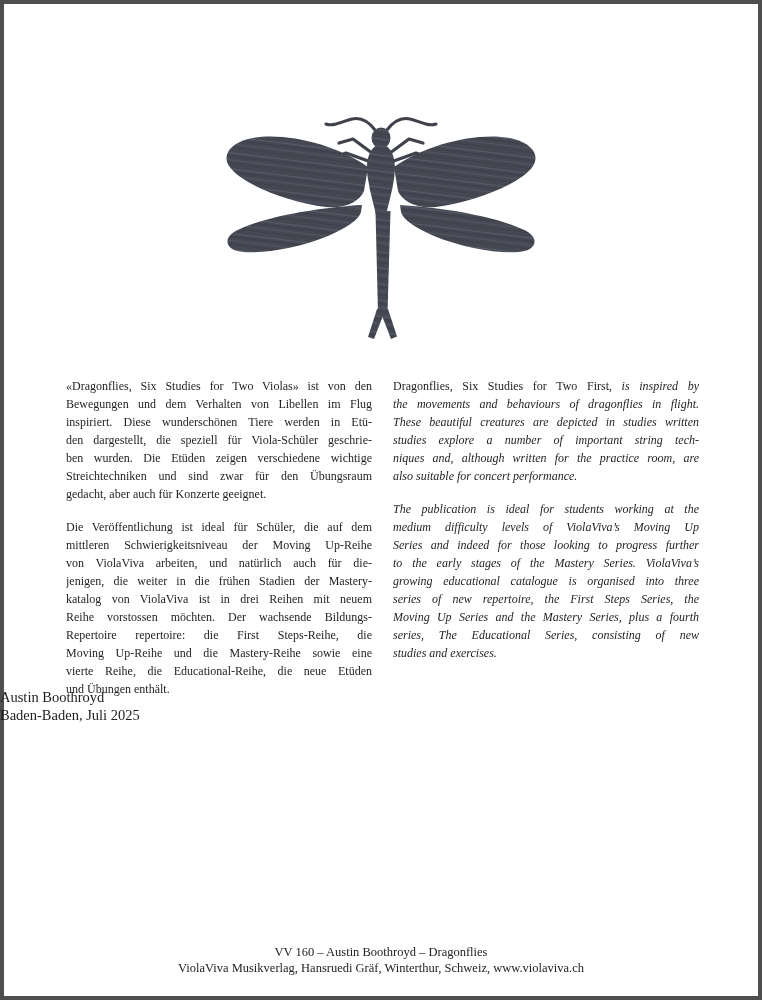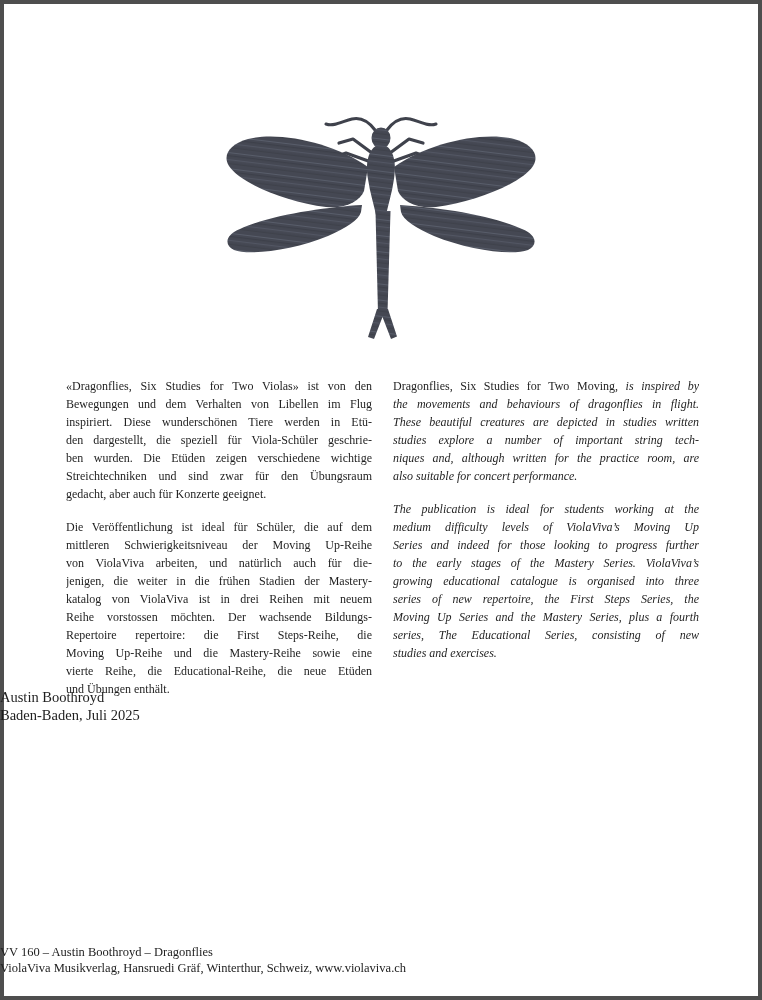--- a/index.html
+++ b/index.html
@@ -55,21 +55,21 @@
     font-size: 14.5px;
     line-height: 18px;
   }
 
   
   .footer {
     position: absolute;
     left: 0;
     top: 944px;
     width: 762px;
-    text-align: left;
+    text-align: center;
     font-size: 12.5px;
     line-height: 16px;
     color: #222;
   }
 </style>
 </head>
 <body>
 
 <div class="page">
 
@@ -135,21 +135,21 @@
           <div class="line">katalog von ViolaViva ist in drei Reihen mit neuem</div>
           <div class="line">Reihe vorstossen möchten. Der wachsende Bildungs-</div>
           <div class="line">Repertoire repertoire: die First Steps-Reihe, die</div>
           <div class="line">Moving Up-Reihe und die Mastery-Reihe sowie eine</div>
           <div class="line">vierte Reihe, die Educational-Reihe, die neue Etüden</div>
           <div class="line line-last">und Übungen enthält.</div>
         </div>
     </div>
     <div class="col col-en" lang="en">
       <div class="para">
-        <div class="line"><span class="lead-roman">Dragonflies, Six Studies for Two Moving,</span><span> is inspired by</span></div>
+        <div class="line"><span class="lead-roman">Dragonflies, Six Studies for Two First,</span><span> is inspired by</span></div>
         <div>
             <div class="line">the movements and behaviours of dragonflies in flight.</div>
             <div class="line">These beautiful creatures are depicted in studies written</div>
             <div class="line">studies explore a number of important string tech-</div>
             <div class="line">niques and, although written for the practice room, are</div>
             <div class="line line-last">also suitable for concert performance.</div>
           </div>
       </div>
       <div class="para">
           <div class="line">The publication is ideal for students working at the</div>

